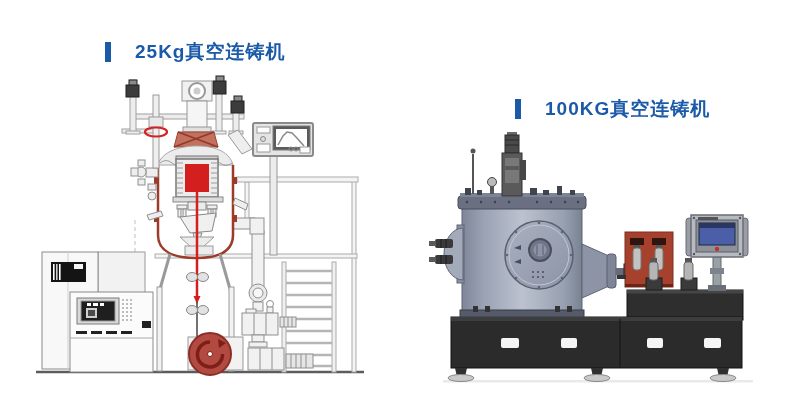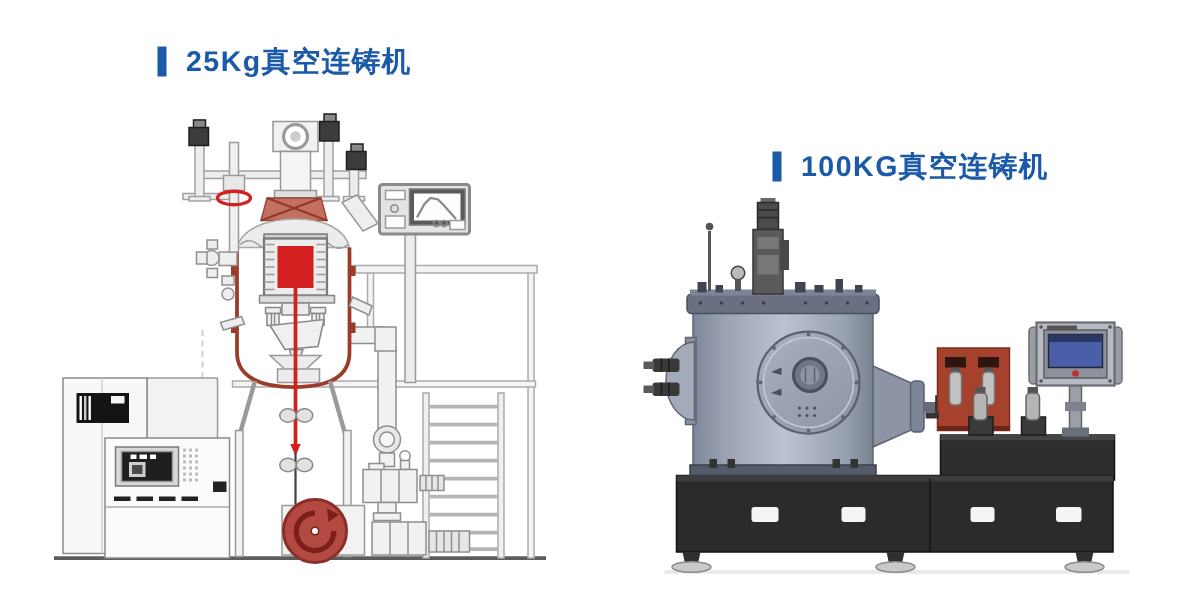--- a/index.html
+++ b/index.html
@@ -8,21 +8,21 @@
     background:#ffffff;
     font-family:"Liberation Sans", sans-serif;
   }
   .title-row{
     position:absolute;display:flex;align-items:center;gap:13px;
   }
   .accent-bar{
     width:6px;height:20px;background:#1a5aa8;flex:0 0 auto;
   }
   .machine-title{
-    margin:0;font-size:19px;font-weight:bold;color:#1a5aa8;
+    margin:11px;font-size:19px;font-weight:bold;color:#1a5aa8;
     letter-spacing:1px;white-space:nowrap;
   }
   .illus{position:absolute;}
 </style>
 </head>
 <body>
 
 <div class="title-row" style="left:105px;top:28px">
   <span class="accent-bar"></span>
   <h2 class="machine-title">25Kg真空连铸机</h2>
@@ -273,21 +273,21 @@
     <rect x="246" y="64" width="31" height="18" fill="#fdfdfd"></rect>
     <polyline points="248,80 253,71 257,67 262,68 266,72 274,81" fill="none" stroke="#8a8a8a" stroke-width="1.5"></polyline>
     <circle cx="233" cy="74" r="2.5" fill="#dddddd" stroke="#8a8a8a"></circle>
     <rect x="227" y="79" width="13" height="8" fill="#fdfdfd" stroke="#999999"></rect>
     <circle cx="261" cy="84" r="2" fill="none" stroke="#8a8a8a"></circle>
     <circle cx="266" cy="84" r="2" fill="none" stroke="#8a8a8a"></circle>
     <rect x="270" y="82" width="10" height="6" fill="#fdfdfd" stroke="#999999"></rect>
   </g>
 </svg>
 
-<div class="title-row" style="left:515px;top:98px">
+<div class="title-row" style="left:515px;top:85px">
   <span class="accent-bar"></span>
   <h2 class="machine-title">100KG真空连铸机</h2>
 </div>
 
 <svg class="illus" style="left:415px;top:130px" width="380" height="268" viewBox="0 0 380 268">
   <defs>
     <linearGradient id="chamGrad" x1="0" y1="0" x2="1" y2="0">
       <stop offset="0" stop-color="#7e8799"></stop>
       <stop offset="0.18" stop-color="#9aa2b3"></stop>
       <stop offset="0.5" stop-color="#bcc2cf"></stop>

